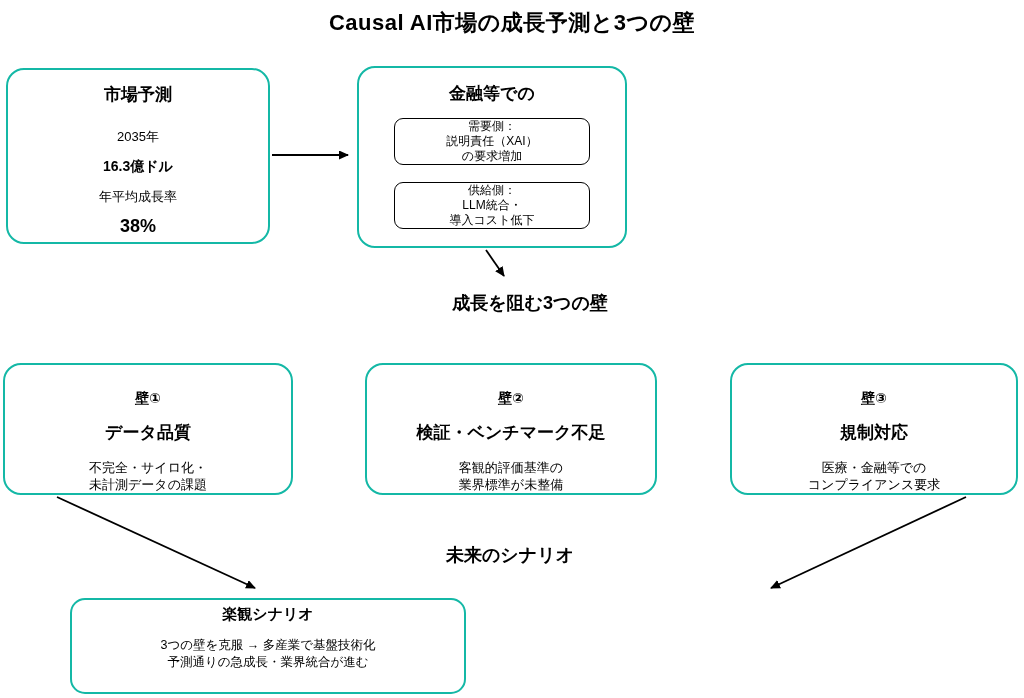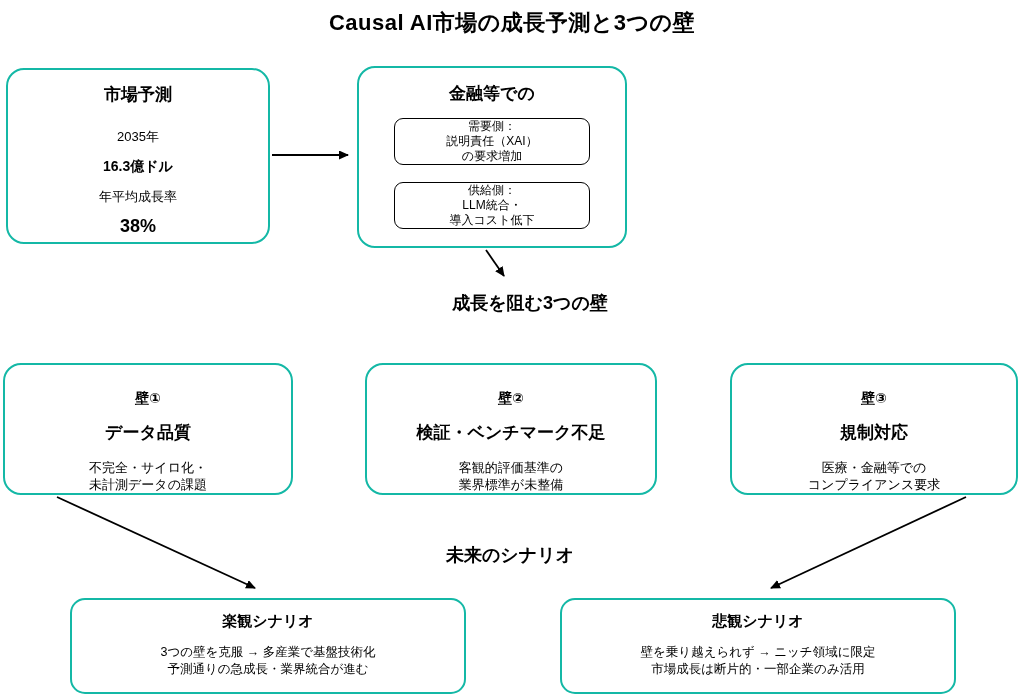--- a/index.html
+++ b/index.html
@@ -35,21 +35,21 @@
   }
   .walls-heading{left:380px;top:291px;width:300px;}
   .scenario-heading{left:360px;top:543px;width:300px;}
   .wall-box{top:363px;height:132px;padding-top:13px;justify-content:flex-end;}
   .wall-1{left:3px;width:290px;}
   .wall-2{left:365px;width:292px;}
   .wall-3{left:730px;width:288px;}
   .wall-label{font-size:14px;font-weight:bold;margin-bottom:13px;}
   .wall-title{font-size:17px;font-weight:bold;margin-bottom:15px;}
   .wall-desc{font-size:13px;line-height:17px;white-space:pre-line;}
-  .scenario-box{top:598px;height:96px;padding-top:12px;border-radius:15px;}
+  .scenario-box{top:598px;height:96px;padding-top:5px;border-radius:15px;}
   .scenario-optimistic{left:70px;width:396px;}
   .scenario-pessimistic{left:560px;width:396px;}
   .scenario-title{font-size:15px;font-weight:bold;margin-bottom:13px;}
   .scenario-desc{font-size:12.5px;line-height:17px;white-space:pre-line;}
   .arrow-layer{position:absolute;left:0;top:0;pointer-events:none;}
 </style>
 </head>
 <body>
 
 <div class="canvas">
@@ -98,25 +98,20 @@
   </div>
 
   <div class="section-heading scenario-heading">未来のシナリオ</div>
 
   <div class="node scenario-box scenario-optimistic">
     <div class="scenario-title">楽観シナリオ</div>
     <div class="scenario-desc">3つの壁を克服 → 多産業で基盤技術化
 予測通りの急成長・業界統合が進む</div>
   </div>
 
-  <div class="node scenario-box scenario-pessimistic">
-    <div class="scenario-title">悲観シナリオ</div>
-    <div class="scenario-desc">壁を乗り越えられず → ニッチ領域に限定
-市場成長は断片的・一部企業のみ活用</div>
-  </div>
 
   <svg class="arrow-layer" width="1024" height="698">
     <defs>
       <marker id="ah" markerWidth="12" markerHeight="10" refX="9" refY="4.5" orient="auto" markerUnits="userSpaceOnUse">
         <path d="M0,0 L10,4.5 L0,9 z" fill="#000"></path>
       </marker>
     </defs>
     <line x1="272" y1="155" x2="348" y2="155" stroke="#000" stroke-width="1.8" marker-end="url(#ah)"></line>
     <line x1="486" y1="250" x2="504" y2="276" stroke="#000" stroke-width="1.8" marker-end="url(#ah)"></line>
     <line x1="57" y1="497" x2="255" y2="588" stroke="#000" stroke-width="1.8" marker-end="url(#ah)"></line>

